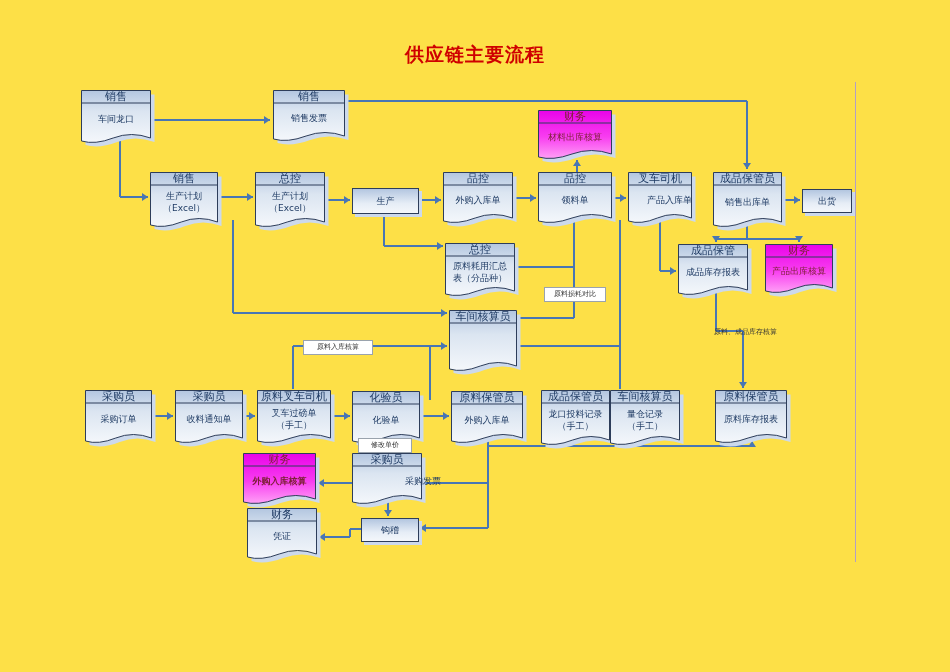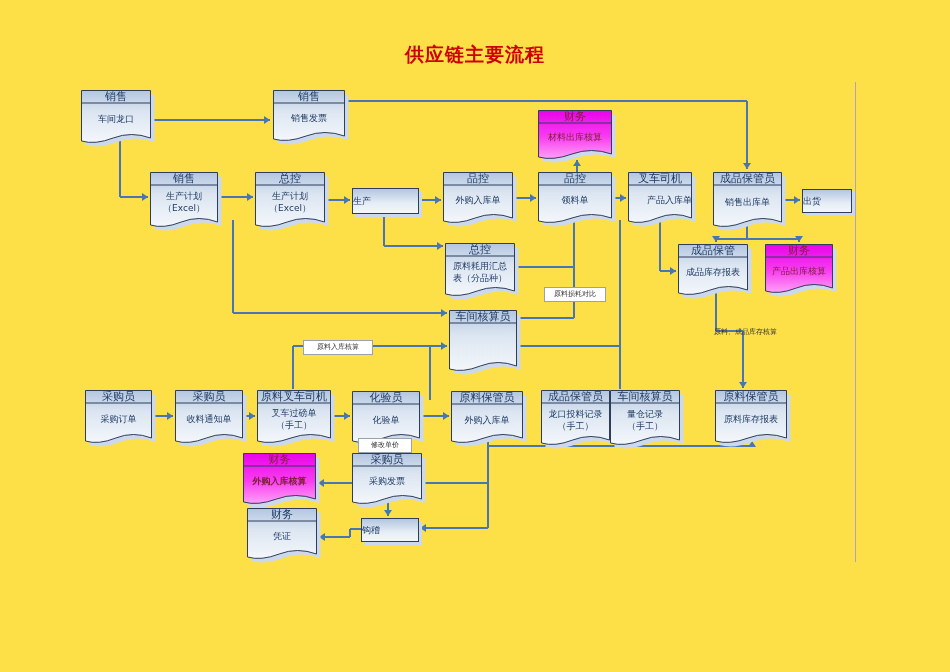--- a/index.html
+++ b/index.html
@@ -12,21 +12,21 @@
   .node .hdr{position:absolute;left:0;top:0;width:100%;height:13px;line-height:13px;
     text-align:center;font-size:11px;color:#1e3a63;white-space:nowrap}
   .node .bod{position:absolute;left:0;top:13px;width:100%;display:flex;flex-direction:column;
     justify-content:center;align-items:center;font-size:9px;color:#1e3a63;line-height:1.3;
     text-align:center;white-space:nowrap}
   .node.magenta .hdr,.node.magenta .bod{color:#7d2138}
   .node .bod.list{align-items:flex-start;justify-content:flex-start;padding:2px 0 0 5px;
     font-size:6.5px;line-height:1.5;text-align:left;box-sizing:border-box}
   .rectnode{position:absolute;z-index:3;background:linear-gradient(#b3c6e0,#e6edf6 60%,#f4f7fb);
     border:1px solid #2d3d5a;box-shadow:3px 3px 0 #ccd9ec;display:flex;align-items:center;
-    justify-content:flex-start;font-size:9px;color:#1e3a63}
+    justify-content:center;font-size:9px;color:#1e3a63}
   .line{position:absolute;background:#4876b4;z-index:1}
   .arrow{position:absolute;width:0;height:0;z-index:2}
   .lbl{position:absolute;z-index:4;background:#fff;border:1px solid #9aa3ad;
     font-size:7px;color:#333;text-align:center;line-height:12px;white-space:nowrap}
   .lbl.noborder{border:none;background:transparent;text-align:left}
   .page-edge{position:absolute;width:1px;background:#b39fc4;z-index:0}
 </style>
 </head>
 <body>
 
@@ -298,21 +298,21 @@
         <div>外购入库核算</div>
       </div>
     </div>
     <div class="node " style="left: 352px; top: 453px; width: 70px; height: 56px;">
       <svg width="78" height="60">
         <path d="M0.5 0.5 H69.5 V46 Q50.4 39 32.2 46 Q14.0 53 0.5 49 Z" transform="translate(4,4)" fill="#ccd9ec" stroke="none"></path>
         <path d="M0.5 0.5 H69.5 V46 Q50.4 39 32.2 46 Q14.0 53 0.5 49 Z" fill="url(#gb)" stroke="#2d3d5a" stroke-width="1"></path>
         <path d="M0.5 13 H69.5" stroke="#2d3d5a" stroke-width="1"></path>
       </svg>
       <div class="hdr">采购员</div>
-      <div class="bod" style="height: 32px;">
+      <div class="bod" style="height: 32px; padding-left: 36px;">
         <div>采购发票</div>
       </div>
     </div>
     <div class="node " style="left: 247px; top: 508px; width: 70px; height: 56px;">
       <svg width="78" height="60">
         <path d="M0.5 0.5 H69.5 V46 Q50.4 39 32.2 46 Q14.0 53 0.5 49 Z" transform="translate(4,4)" fill="#ccd9ec" stroke="none"></path>
         <path d="M0.5 0.5 H69.5 V46 Q50.4 39 32.2 46 Q14.0 53 0.5 49 Z" fill="url(#gb)" stroke="#2d3d5a" stroke-width="1"></path>
         <path d="M0.5 13 H69.5" stroke="#2d3d5a" stroke-width="1"></path>
       </svg>
       <div class="hdr">财务</div>

